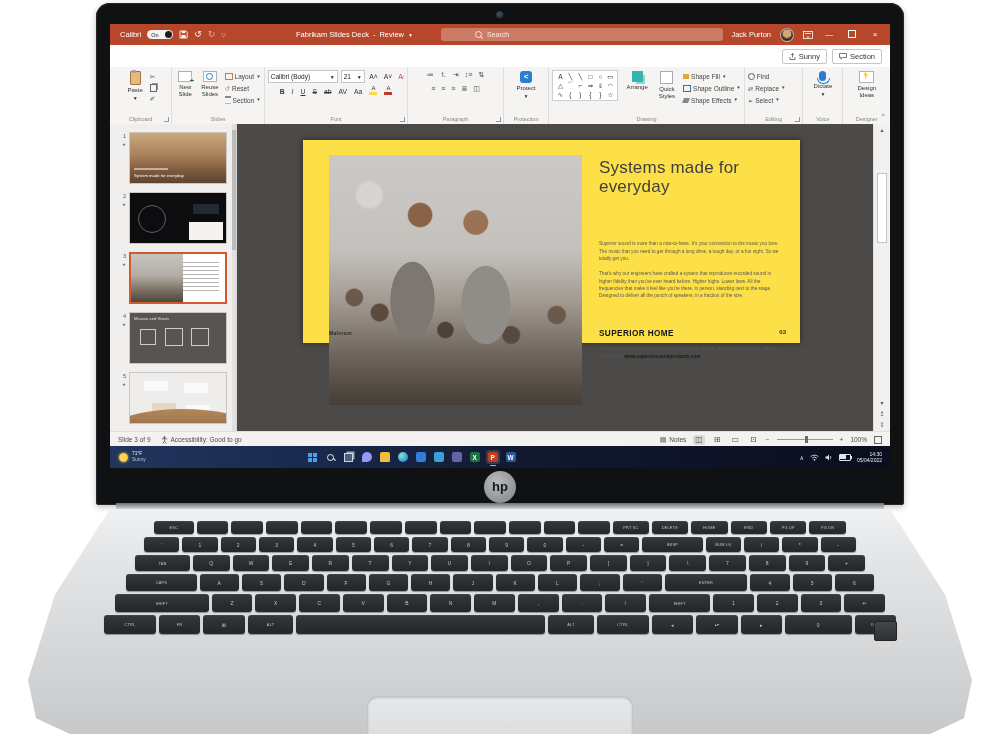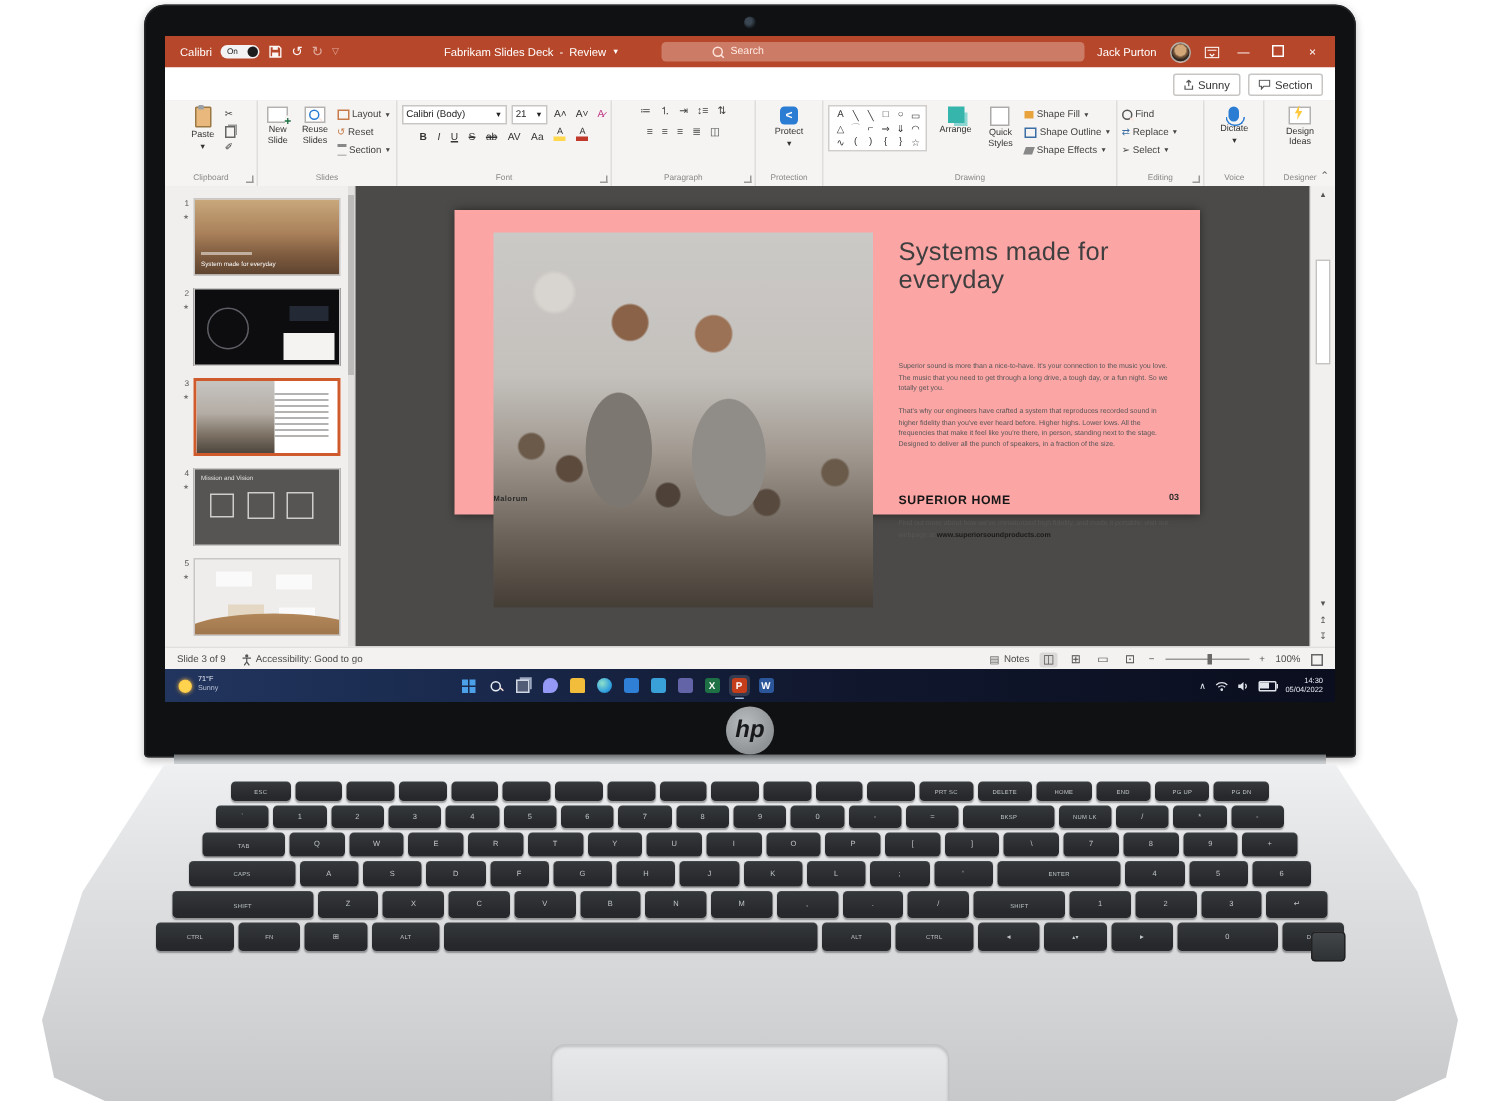--- a/index.html
+++ b/index.html
@@ -7,21 +7,21 @@
        font-family:"Liberation Sans","DejaVu Sans",sans-serif;-webkit-font-smoothing:antialiased;}
 
   
   .lid{position:absolute;left:96px;top:3px;width:808px;height:502px;background:#101112;
        border-radius:14px 14px 3px 3px;box-shadow:inset 0 0 0 1px #26282a,0 2px 6px rgba(0,0,0,.25);}
   .webcam{position:absolute;left:50%;top:8px;transform:translateX(-50%);width:8px;height:8px;border-radius:50%;
           background:radial-gradient(circle at 40% 40%,#3a4652 0 30%,#14181c 70%);}
   .display{position:absolute;left:14px;top:21px;width:780px;height:444px;background:#fff;overflow:hidden;}
   .bezel-bottom{position:absolute;left:0;right:0;top:465px;height:37px;display:flex;align-items:center;justify-content:center;}
   .hp-logo{width:32px;height:32px;border-radius:50%;background:radial-gradient(circle at 40% 35%,#b9bcbf,#8f9396 70%);
-           color:#17191b;font-style:italic;font-weight:bold;font-size:16px;display:flex;align-items:center;justify-content:center;}
+           color:#17191b;font-weight:bold;font-size:13px;display:flex;align-items:center;justify-content:center;}
   .hinge{position:absolute;left:116px;top:503px;width:768px;height:12px;
          background:linear-gradient(180deg,#6a6d70,#c9cccf 45%,#9fa3a6);border-radius:0 0 5px 5px;}
   .base{position:absolute;left:0;top:509px;width:1000px;height:225px;
         background:linear-gradient(180deg,#eef0f1 0%,#e2e4e6 25%,#d4d6d8 65%,#c6c8ca 100%);
         clip-path:polygon(11% 0,89% 0,94.5% 38%,97.2% 76%,96.4% 93%,93% 100%,7% 100%,3.6% 93%,2.8% 76%,5.5% 38%);}
   .kbd{position:absolute;left:102px;top:12px;width:796px;}
   .krow{display:flex;gap:3px;margin-bottom:3px;}
   .key{background:linear-gradient(180deg,#36393c,#26282b 80%);border-radius:3px;color:#bfc4c7;
        display:flex;align-items:center;justify-content:center;font-size:4.6px;letter-spacing:.2px;
        box-shadow:0 1px 1px rgba(0,0,0,.35),inset 0 .5px 0 rgba(255,255,255,.10);white-space:nowrap;overflow:hidden;}
@@ -102,21 +102,21 @@
   .tc4::after{content:"";position:absolute;left:10px;top:16px;width:14px;height:14px;border:1px solid #cfcdcb;
        box-shadow:26px 0 0 0 #575554,26px 0 0 1px #cfcdcb,52px 0 0 0 #575554,52px 0 0 1px #cfcdcb;}
   .tc5{background:#efedeb;}
   .tc5::before{content:"";position:absolute;left:14px;top:8px;width:24px;height:10px;background:#fbfafa;box-shadow:40px 2px 0 #fbfafa,8px 22px 0 #e4d7c4,42px 24px 0 #fbfafa;}
   .tc5::after{content:"";position:absolute;left:-10px;bottom:-16px;width:130%;height:30px;border-radius:50% 50% 0 0;
        background:linear-gradient(180deg,#b28759,#8a6240);}
   .thumbscroll{position:absolute;right:0;top:0;width:4px;height:100%;background:#e2e0de;}
   .thumbscroll::after{content:"";position:absolute;top:6px;left:0;width:4px;height:120px;background:#bdbbb9;}
 
   .canvas{flex:1;background:#4c4a48;position:relative;}
-  .slide{position:absolute;left:66px;top:16px;width:497px;height:203px;background:#fca5a5;box-shadow:0 0 6px rgba(0,0,0,.5);}
+  .slide{position:absolute;left:66px;top:16px;width:497px;height:203px;background:#fde047;box-shadow:0 0 6px rgba(0,0,0,.5);}
   .photo{position:absolute;left:26px;top:15px;width:253px;height:250px;
     background:
       radial-gradient(circle at 16% 16%,#d8d5d0 0 4%,transparent 5%),
       radial-gradient(circle at 58% 27%,#9c7256 0 5%,transparent 5.6%),
       radial-gradient(circle at 36% 24%,#8a6247 0 4.6%,transparent 5.2%),
       radial-gradient(ellipse 58px 92px at 62% 60%,#908d88 0 42%,transparent 43%),
       radial-gradient(ellipse 52px 90px at 33% 58%,#7c7770 0 42%,transparent 43%),
       radial-gradient(circle at 10% 57%,#6b5a49 0 3%,transparent 3.6%),
       radial-gradient(circle at 20% 63%,#5c4a3c 0 3.2%,transparent 3.8%),
       radial-gradient(circle at 46% 70%,#4e4238 0 3.4%,transparent 4%),

